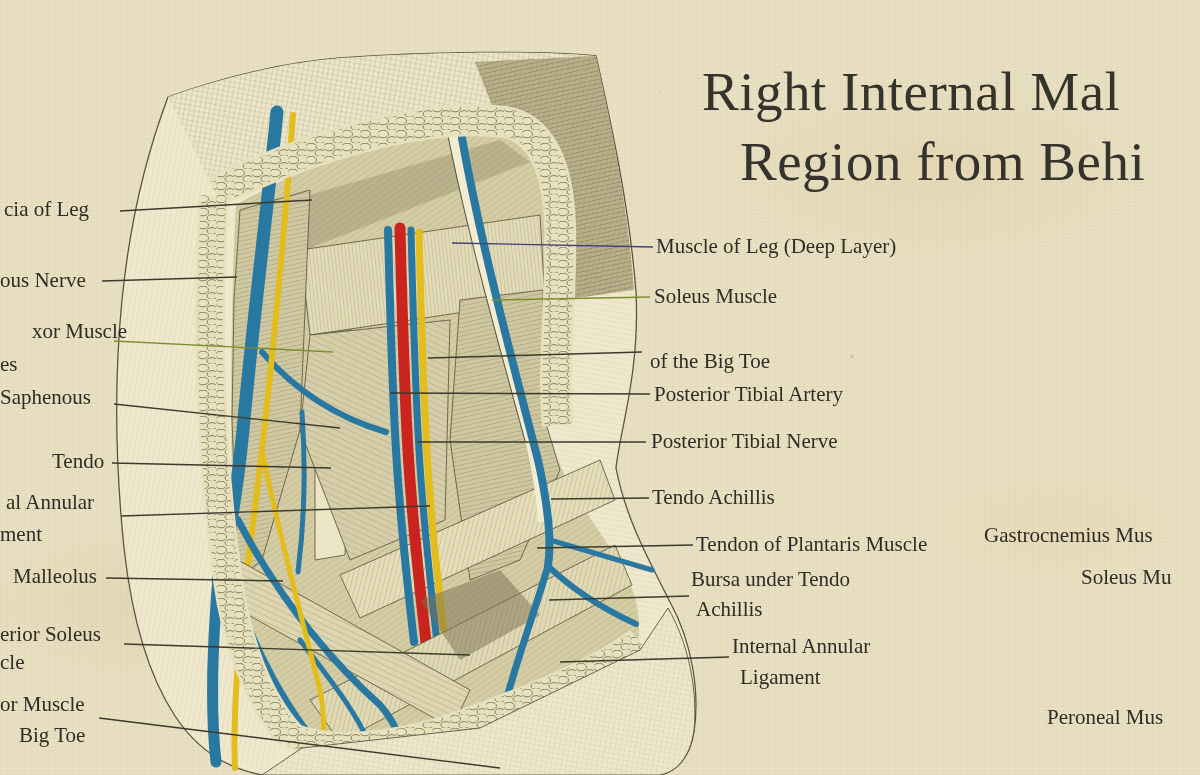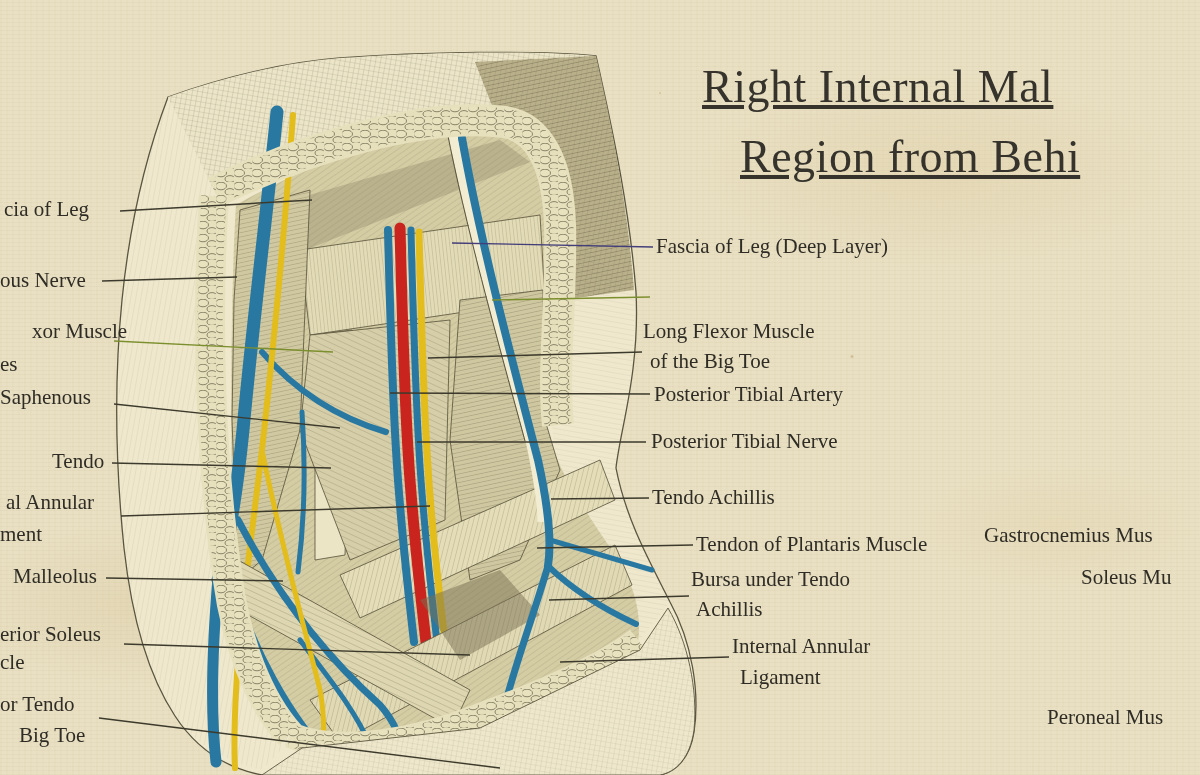--- a/index.html
+++ b/index.html
@@ -10,22 +10,22 @@
       radial-gradient(ellipse 340px 140px at 78% 22%, rgba(222,206,164,.45), transparent 70%),
       radial-gradient(ellipse 260px 120px at 12% 78%, rgba(215,198,154,.35), transparent 70%),
       radial-gradient(ellipse 200px 90px at 88% 68%, rgba(226,211,170,.4), transparent 70%),
       radial-gradient(circle 3px at 71% 46%, rgba(160,130,70,.5), transparent 70%),
       radial-gradient(circle 2px at 55% 12%, rgba(160,130,70,.4), transparent 70%),
       repeating-linear-gradient(0deg, rgba(172,152,110,.08) 0 1px, rgba(0,0,0,0) 1px 4px),
       repeating-linear-gradient(90deg, rgba(190,172,128,.05) 0 2px, rgba(0,0,0,0) 2px 6px);
     font-family:"Liberation Serif","DejaVu Serif",serif;
   }
   .title-line{
-    position:absolute; color:#35332c; font-size:46px; line-height:1.1;
-    white-space:nowrap; letter-spacing:.5px;text-decoration:underline;
+    position:absolute; color:#35332c; font-size:55px; line-height:1.1;
+    white-space:nowrap; letter-spacing:.5px;
   }
   .lbl{
     position:absolute; color:#2e2c25; font-size:21px; line-height:28px;
     white-space:nowrap;
   }
   svg{position:absolute; left:0; top:0;}
 </style>
 </head>
 <body>
 
@@ -208,25 +208,25 @@
   <div class="lbl" style="left:0px;  top:266px;">ous Nerve</div>
   <div class="lbl" style="left:0px;  top:317px;padding-left:32px;">xor Muscle</div>
   <div class="lbl" style="left:0px;  top:350px;">es</div>
   <div class="lbl" style="left:0px;  top:383px;">Saphenous</div>
   <div class="lbl" style="left:52px; top:447px;">Tendo</div>
   <div class="lbl" style="left:6px;  top:488px;">al Annular</div>
   <div class="lbl" style="left:0px;  top:520px;">ment</div>
   <div class="lbl" style="left:13px; top:562px;">Malleolus</div>
   <div class="lbl" style="left:0px;  top:620px;">erior Soleus</div>
   <div class="lbl" style="left:0px;  top:648px;">cle</div>
-  <div class="lbl" style="left:0px;  top:690px;">or Tendo</div>
+  <div class="lbl" style="left:0px;  top:690px;">or Muscle</div>
   <div class="lbl" style="left:4px;  top:721px;margin-left:15px;">Big Toe</div>
 
-  <div class="lbl" style="left:656px; top:232px;">Fascia of Leg (Deep Layer)</div>
-  <div class="lbl" style="left:643px; top:317px;">Long Flexor Muscle</div>
+  <div class="lbl" style="left:656px; top:232px;">Muscle of Leg (Deep Layer)</div>
+  <div class="lbl" style="left:654px; top:282px;">Soleus Muscle</div>
   <div class="lbl" style="left:650px; top:347px;">of the Big Toe</div>
   <div class="lbl" style="left:654px; top:380px;">Posterior Tibial Artery</div>
   <div class="lbl" style="left:651px; top:427px;">Posterior Tibial Nerve</div>
   <div class="lbl" style="left:696px; top:530px;">Tendon of Plantaris Muscle</div>
   <div class="lbl" style="left:652px; top:483px;">Tendo Achillis</div>
   <div class="lbl" style="left:691px; top:565px;">Bursa under Tendo</div>
   <div class="lbl" style="left:696px; top:595px;">Achillis</div>
   <div class="lbl" style="left:732px; top:632px;">Internal Annular</div>
   <div class="lbl" style="left:740px; top:663px;">Ligament</div>
 

